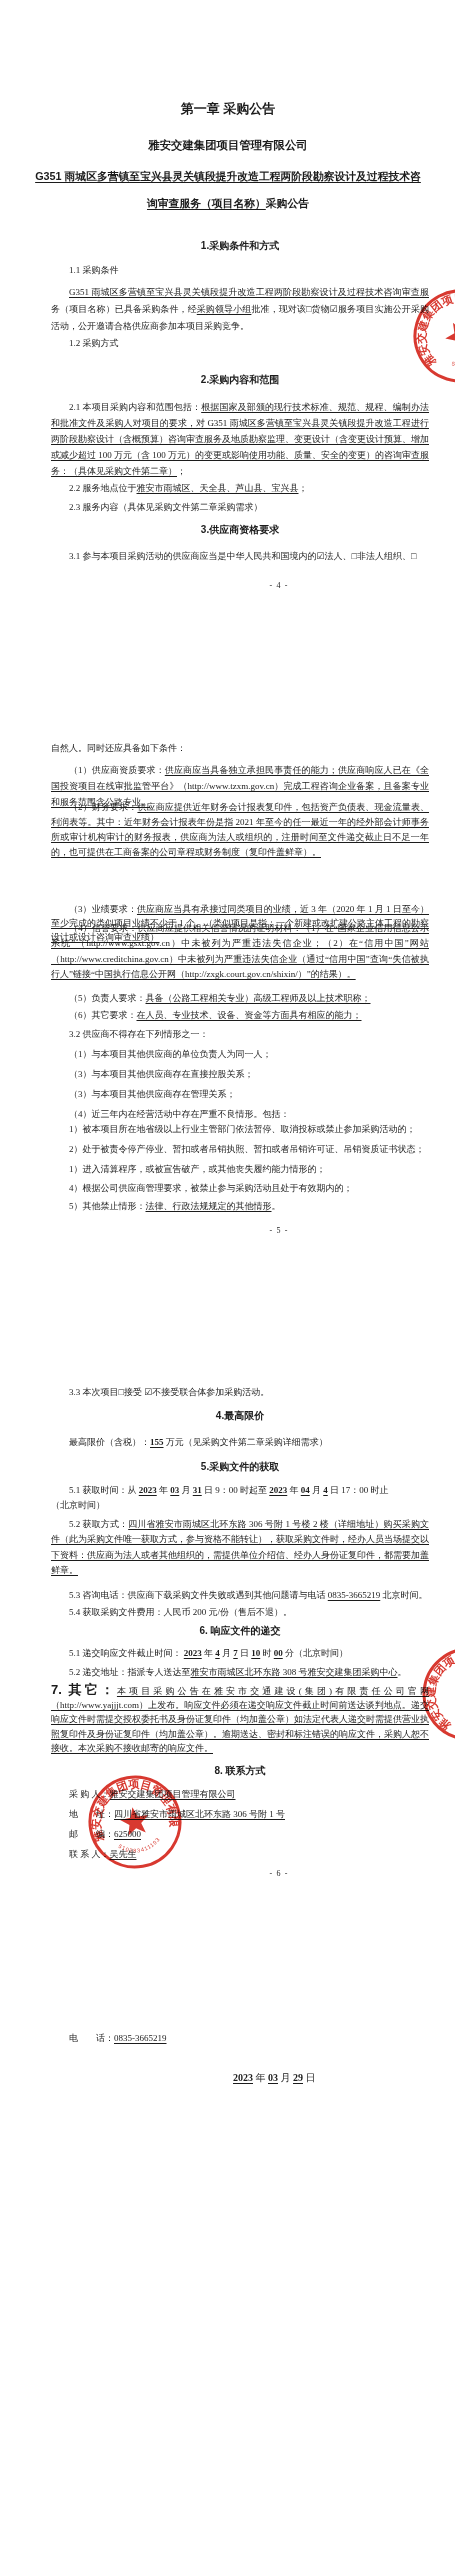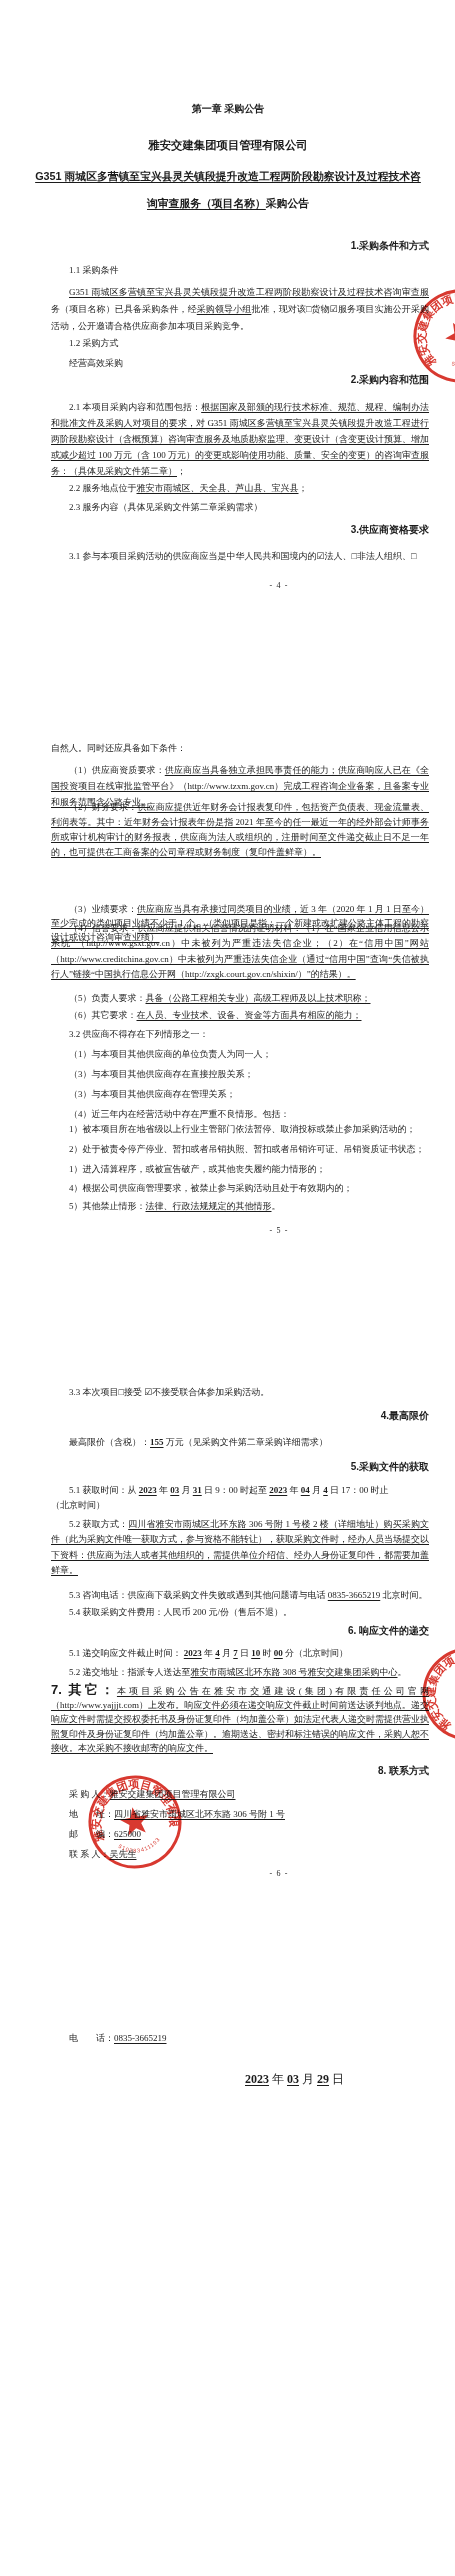--- a/index.html
+++ b/index.html
@@ -1,29 +1,29 @@
 <!DOCTYPE html>
 <html style="font-size:9px"><head>
 <meta charset="utf-8">
 <style>
   html,body{margin:0;padding:0;background:#ffffff;}
   .doc{position:relative;width:456px;height:2576px;background:#fff;overflow:hidden;
        font-family:"Liberation Serif",serif;color:#1c1c1c;}
   .t{position:absolute;left:51px;right:27px;font-size:9px;line-height:15px;text-align:justify;}
   .ind{text-indent:2em;}
   .ctr{left:34px;right:34px;text-align:center;}
-  .hd{font-family:"Liberation Sans",sans-serif;font-weight:700;font-size:10px;text-align:right;}
-  .chapter{font-family:Liberation Serif, serif;font-weight:700;font-size:10px;}
+  .hd{font-family:"Liberation Sans",sans-serif;font-weight:700;font-size:10px;text-align:center;}
+  .chapter{font-family:Liberation Sans, sans-serif;font-weight:700;font-size:13px;}
   .org{font-family:"Liberation Sans",sans-serif;font-weight:700;font-size:11.4px;}
   .ptitle{font-family:"Liberation Sans",sans-serif;font-weight:700;font-size:10.8px;line-height:27px;}
   .pgnum{left:102px;right:0;text-align:center;font-size:8px;letter-spacing:1.1px;}
   .u{text-decoration:underline;text-underline-offset:2.3px;text-decoration-thickness:0.9px;}
   .b{font-weight:700;}
   .hb{font-family:"Liberation Sans",sans-serif;font-weight:700;font-size:13px;}
-  .datebox{position:absolute;left:245px;font-size:12px;}
+  .datebox{position:absolute;left:233px;font-size:10px;}
   .seal{position:absolute;mix-blend-mode:multiply;opacity:.92;}
   .sc{fill:none;stroke:#d5281e;stroke-width:6;}
   .st{fill:#d5281e;font-size:22px;font-weight:700;font-family:"Liberation Sans",sans-serif;}
   .sn{fill:#d5281e;font-size:11px;letter-spacing:2px;font-family:"Liberation Sans",sans-serif;}
   #sealStar{fill:#d5281e;}
 </style>
 </head>
 <body>
 
 
@@ -39,21 +39,20 @@
 <div class="doc">
 
   <div class="t ctr chapter" style="top:91px">第一章 采购公告</div>
   <div class="t ctr org" style="top:128px">雅安交建集团项目管理有限公司</div>
   <div class="t ctr ptitle" style="top:153px"><span class="u">G351 雨城区多营镇至宝兴县灵关镇段提升改造工程两阶段勘察设计及过程技术咨询审查服务（项目名称）</span><span>采购公告</span></div>
 
   <div class="t hd" style="top:228px">1.采购条件和方式</div>
   <div class="t ind" style="top:253px">1.1 采购条件</div>
   <div class="t ind" style="top:274px;line-height:17px"><span class="u">G351 雨城区多营镇至宝兴县灵关镇段提升改造工程两阶段勘察设计及过程技术咨询审查服</span><span>务（项目名称）已具备采购条件，经</span><span class="u">采购领导小组</span><span>批准，现对该□货物☑服务项目实施公开采购活动，公开邀请合格供应商参加本项目采购竞争。</span></div>
   <div class="t ind" style="top:326px">1.2 采购方式</div>
-  <div class="t ind" style="top:346px">经营高效采购</div>
 
   <div class="t hd" style="top:362px">2.采购内容和范围</div>
   <div class="t ind" style="top:389px;line-height:16px"><span>2.1 本项目采购内容和范围包括：</span><span class="u">根据国家及部颁的现行技术标准、规范、规程、编制办法和批准文件及采购人对项目的要求，对 G351 雨城区多营镇至宝兴县灵关镇段提升改造工程进行两阶段勘察设计（含概预算）咨询审查服务及地质勘察监理、变更设计（含变更设计预算、增加或减少超过 100 万元（含 100 万元）的变更或影响使用功能、质量、安全的变更）的咨询审查服务：（具体见采购文件第二章）</span><span>；</span></div>
   <div class="t ind" style="top:471px"><span>2.2 服务地点位于</span><span class="u">雅安市雨城区、天全县、芦山县、宝兴县</span><span>；</span></div>
   <div class="t ind" style="top:490px">2.3 服务内容（具体见采购文件第二章采购需求）</div>
 
   <div class="t hd" style="top:512px">3.供应商资格要求</div>
   <div class="t ind" style="top:539px">3.1 参与本项目采购活动的供应商应当是中华人民共和国境内的☑法人、□非法人组织、□</div>
   <div class="t pgnum" style="top:568px">- 4 -</div>
 

